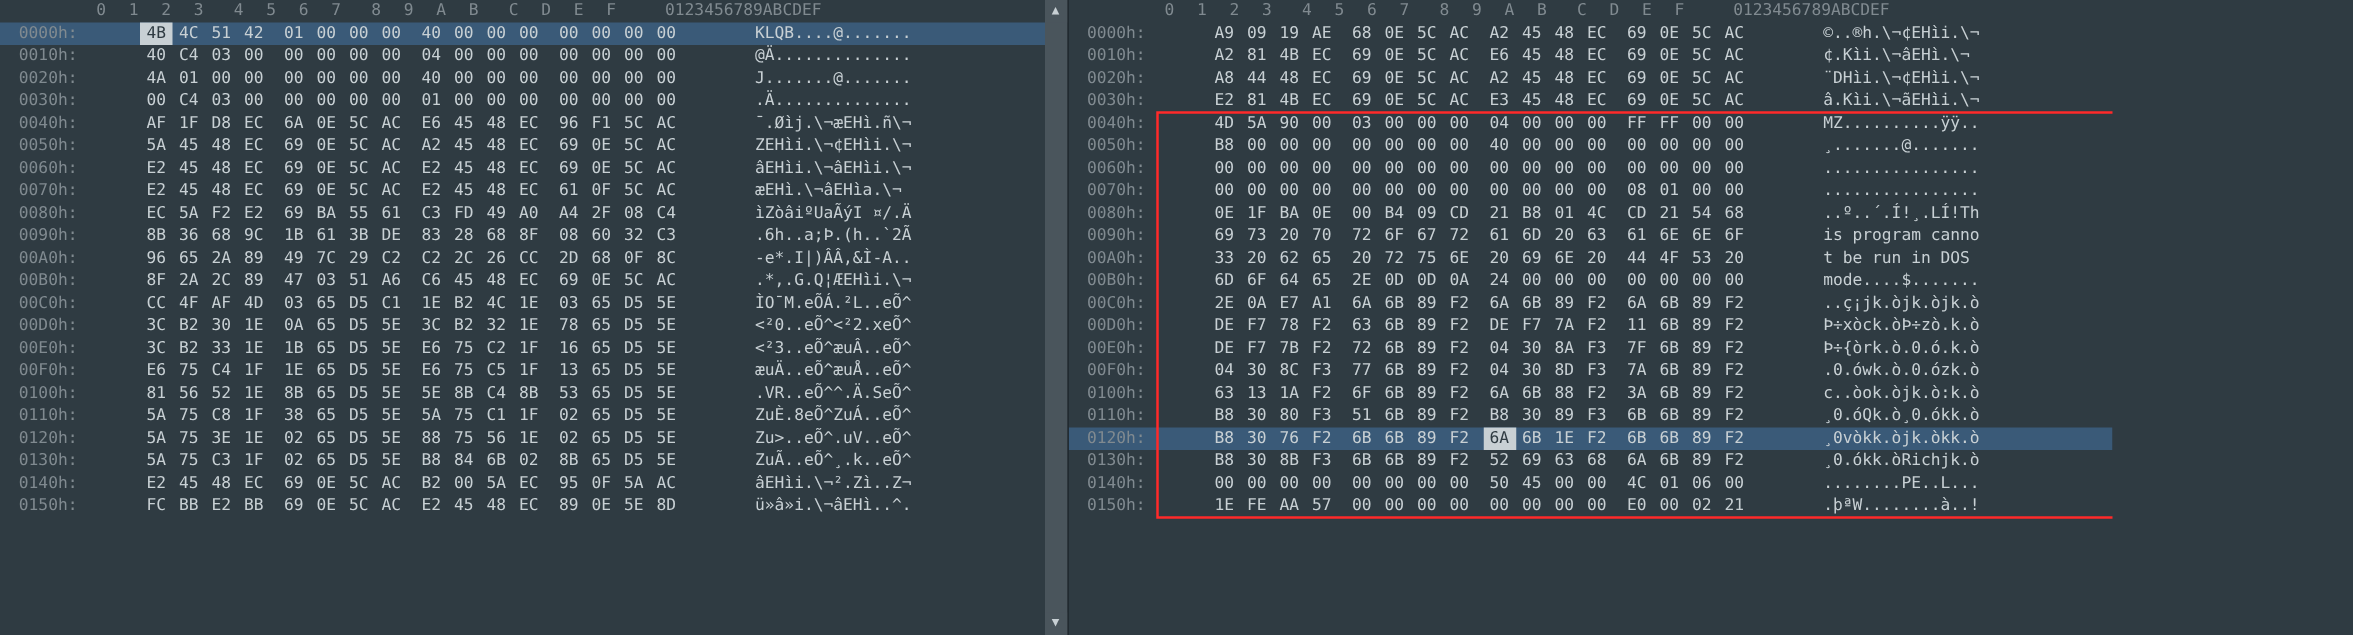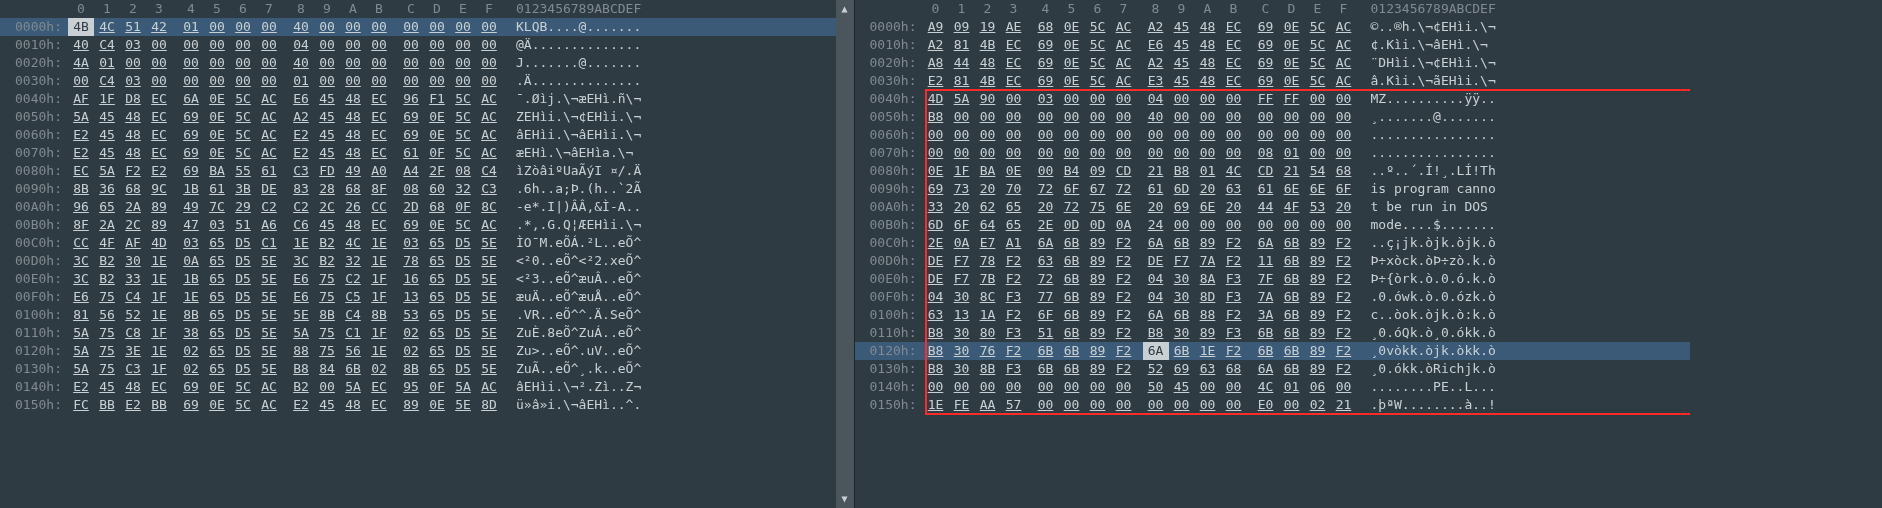--- a/index.html
+++ b/index.html
@@ -7,26 +7,26 @@
   .pane{flex:1;display:flex;flex-direction:column;overflow:hidden;position:relative;}
   .pane.right{border-left:1px solid #1e262b;}
   .scrollbar{width:18px;background:#4a555c;display:flex;flex-direction:column;align-items:center;}
   .scroll-arrow{width:100%;height:18px;color:#c8d0d4;display:flex;align-items:center;justify-content:center;font-size:10px;background:#4a555c;}
   .scroll-track{flex:1;background:#3b464d;}
   .header{display:flex;padding-left:0;height:18px;color:#808a90;}
   .offcol{width:62px;text-align:right;padding-right:6px;}
   .hexheader{letter-spacing:0;}
   .hexheader span{display:inline-block;width:26px;text-align:center;}
   .hexheader span.grp{margin-left:6px;}
-  .asciihead{margin-left:14px;}
+  .asciihead{margin-left:30px;}
   .rows{flex:1;}
-  .row{display:flex;height:18px;}
+  .row{display:flex;height:18px;gap:44px;}
   .row.sel{background:#3a5a78;}
   .off{width:62px;text-align:right;padding-right:6px;color:#808a90;}
-  .hex{display:flex;text-decoration:underline;}
+  .hex{display:flex;}
   .byte{width:26px;text-align:center;}
   .grp{margin-left:6px;}
   .ascii{margin-left:14px;white-space:pre;text-align:right;}
   .cursor{background:#c8d0d4;color:#2f3b42;}
   .hilite{outline:2px solid #ff2a2a;outline-offset:-1px;position:absolute;pointer-events:none;}
 </style>
 </head>
 <body>
 
 <div class="wrap">

